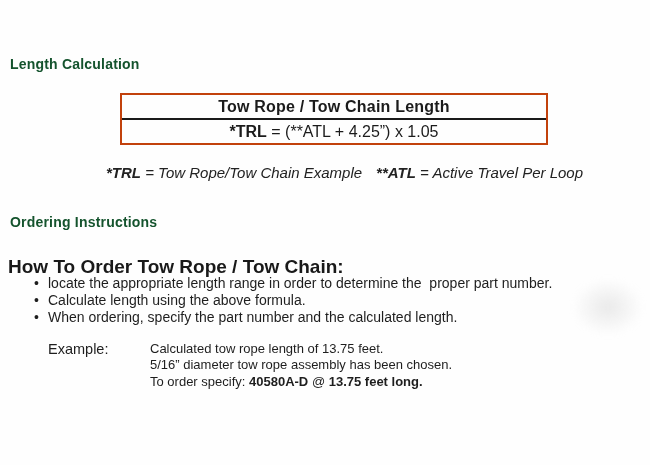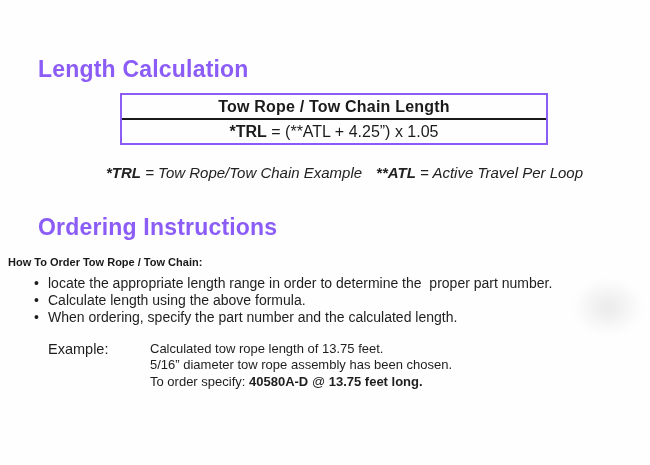--- a/index.html
+++ b/index.html
@@ -15,36 +15,35 @@
     font-family: "Liberation Sans", "DejaVu Sans", sans-serif;
     color: #1b1b1b;
     overflow: hidden;
   }
   .pre { white-space: pre-wrap; }
 
   
   .section-title {
     position: absolute;
     left: 10px;
-    font-size: 23px;
+    font-size: 14px;
     font-weight: bold;
     letter-spacing: 0.2px;
-    color: #8b5cf6;
-    margin-left: 28px;
+    color: #14532d;
   }
   #title-length { top: 56px; }
   #title-ordering { top: 214px; }
 
   
   .formula-table {
     position: absolute;
     left: 120px;
     top: 93px;
     width: 428px;
-    border: 2px solid #8b5cf6;
+    border: 2px solid #c2410c;
     border-collapse: collapse;
     box-sizing: border-box;
   }
   .formula-table .row {
     height: 23px;
     display: flex;
     align-items: center;
     justify-content: center;
     font-size: 16px;
   }
@@ -65,21 +64,21 @@
     white-space: nowrap;
   }
   .legend .abbr { font-weight: bold; }
   .legend .atl-group { margin-left: 14px; }
 
   
   .subtitle {
     position: absolute;
     left: 8px;
     top: 256px;
-    font-size: 11px;
+    font-size: 19px;
     font-weight: bold;
     color: #191919;
   }
 
   
   .bullets {
     position: absolute;
     left: 34px;
     top: 275px;
     margin: 0;

